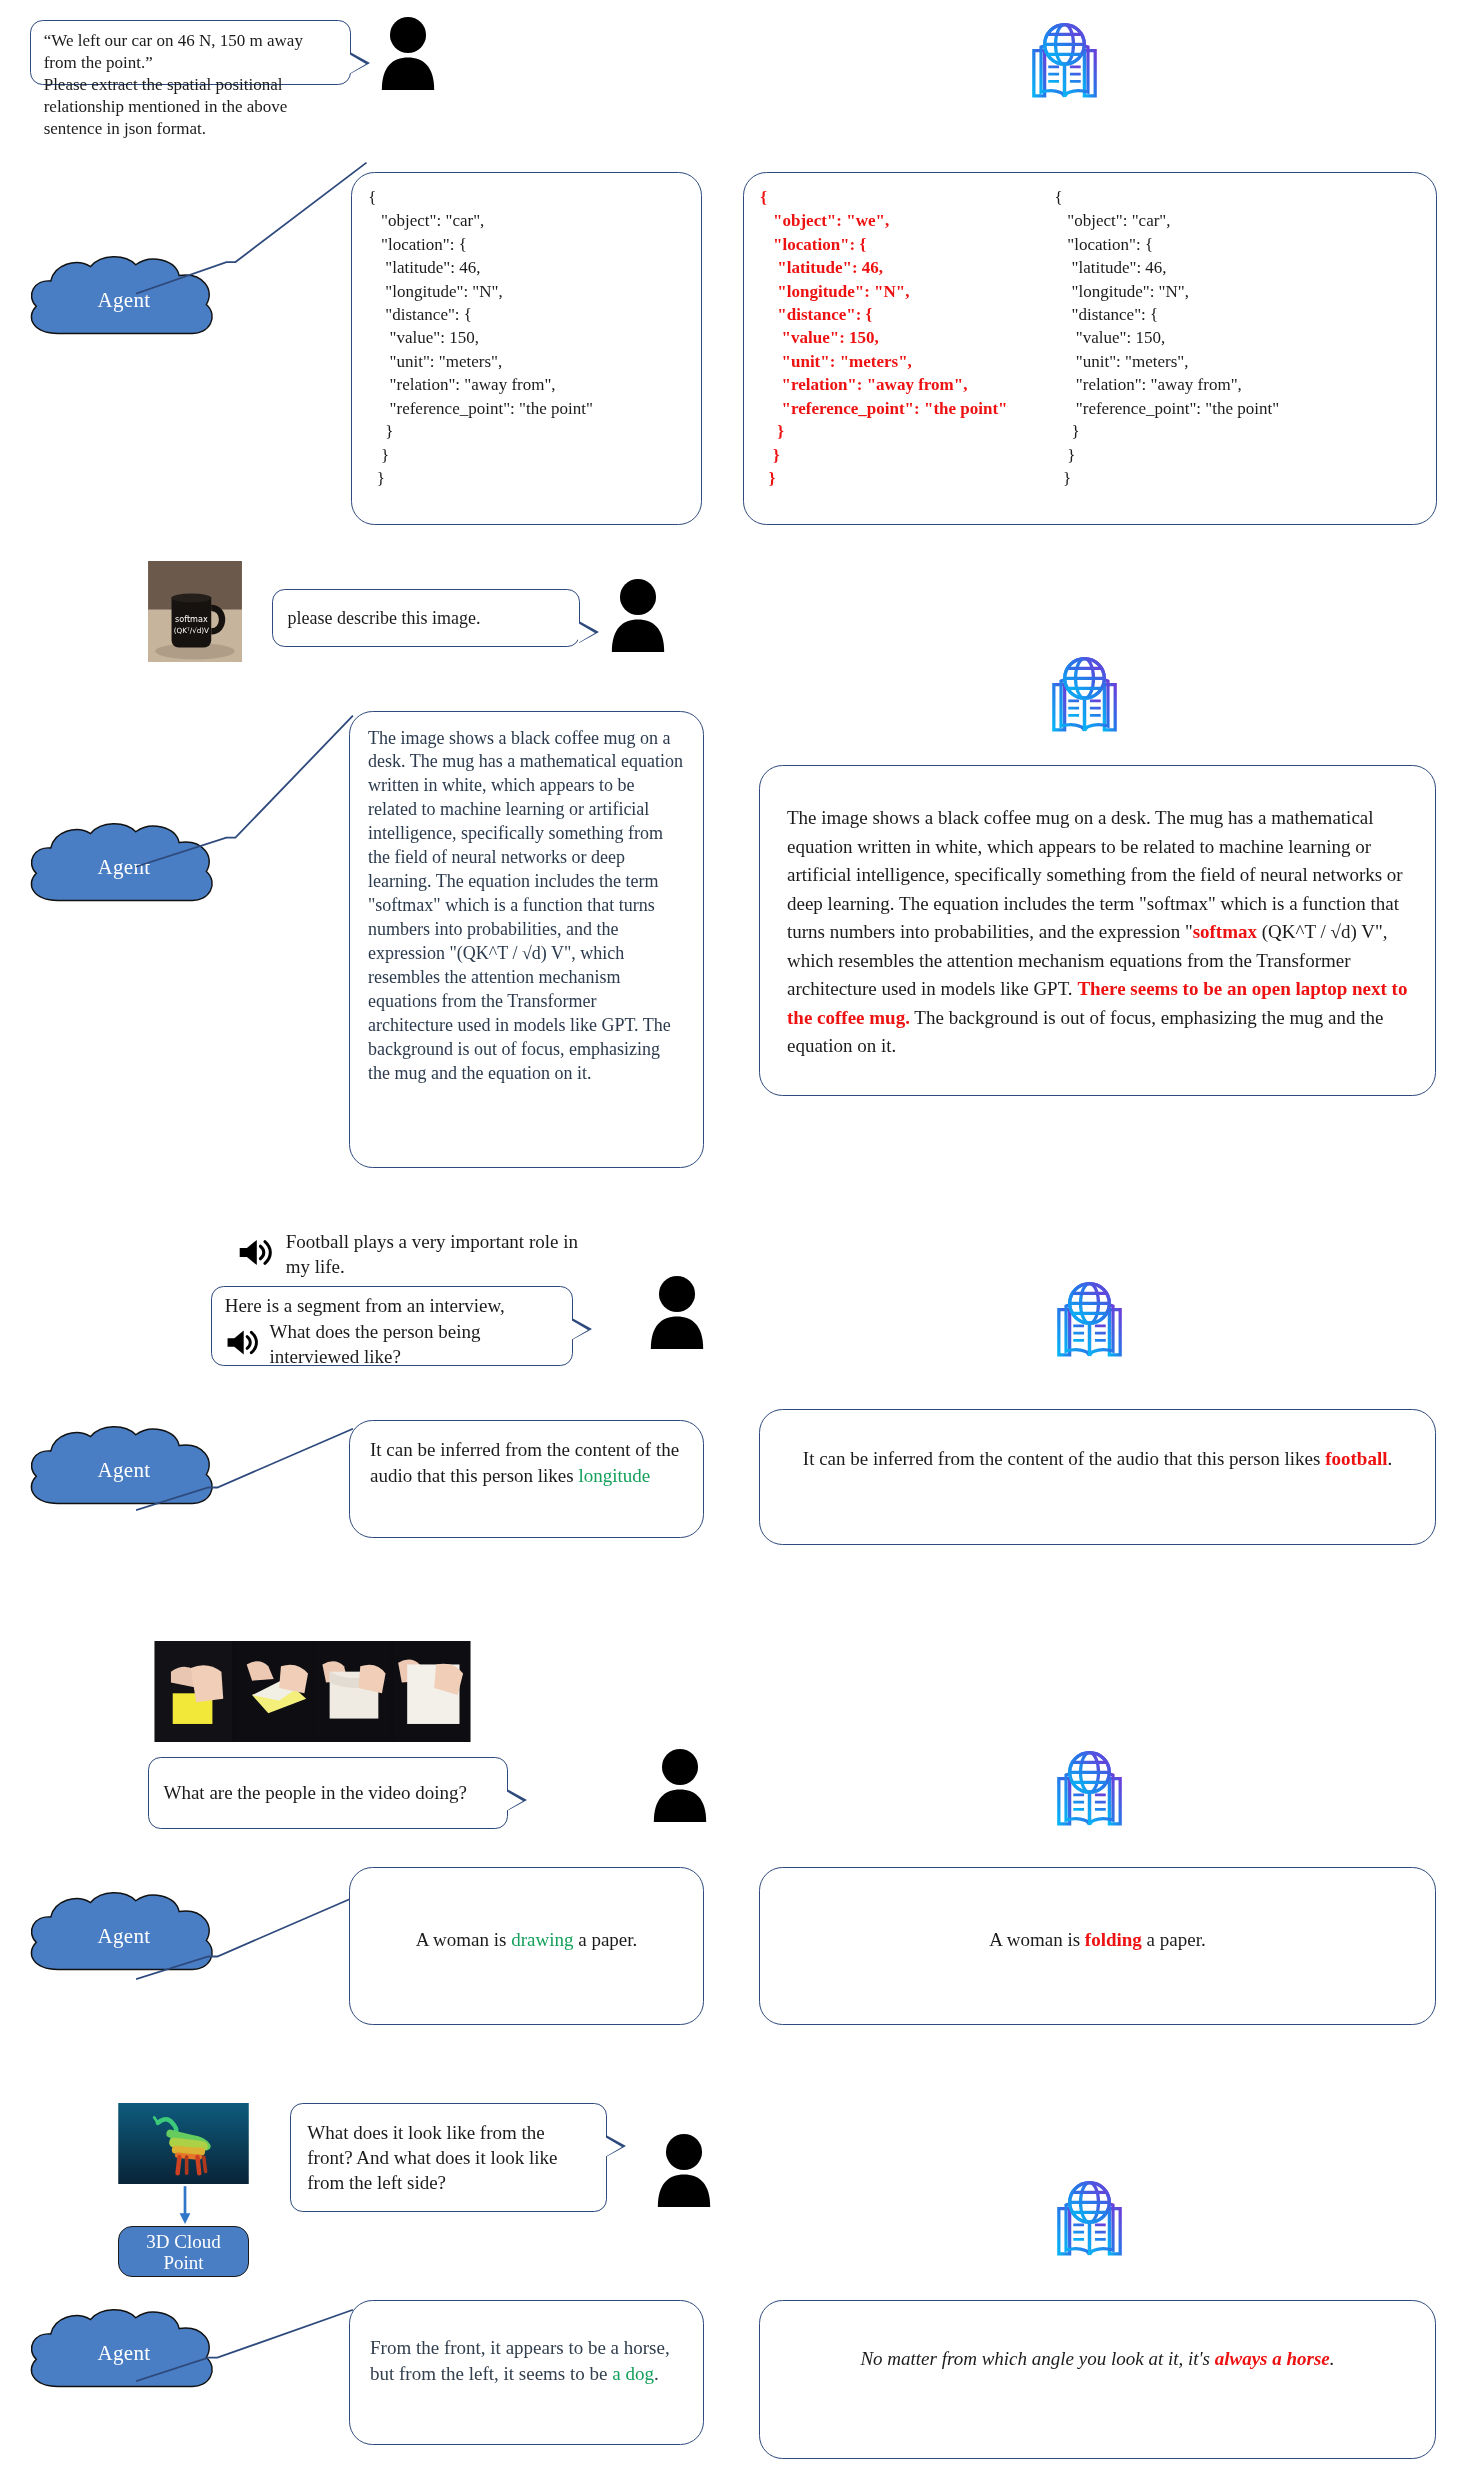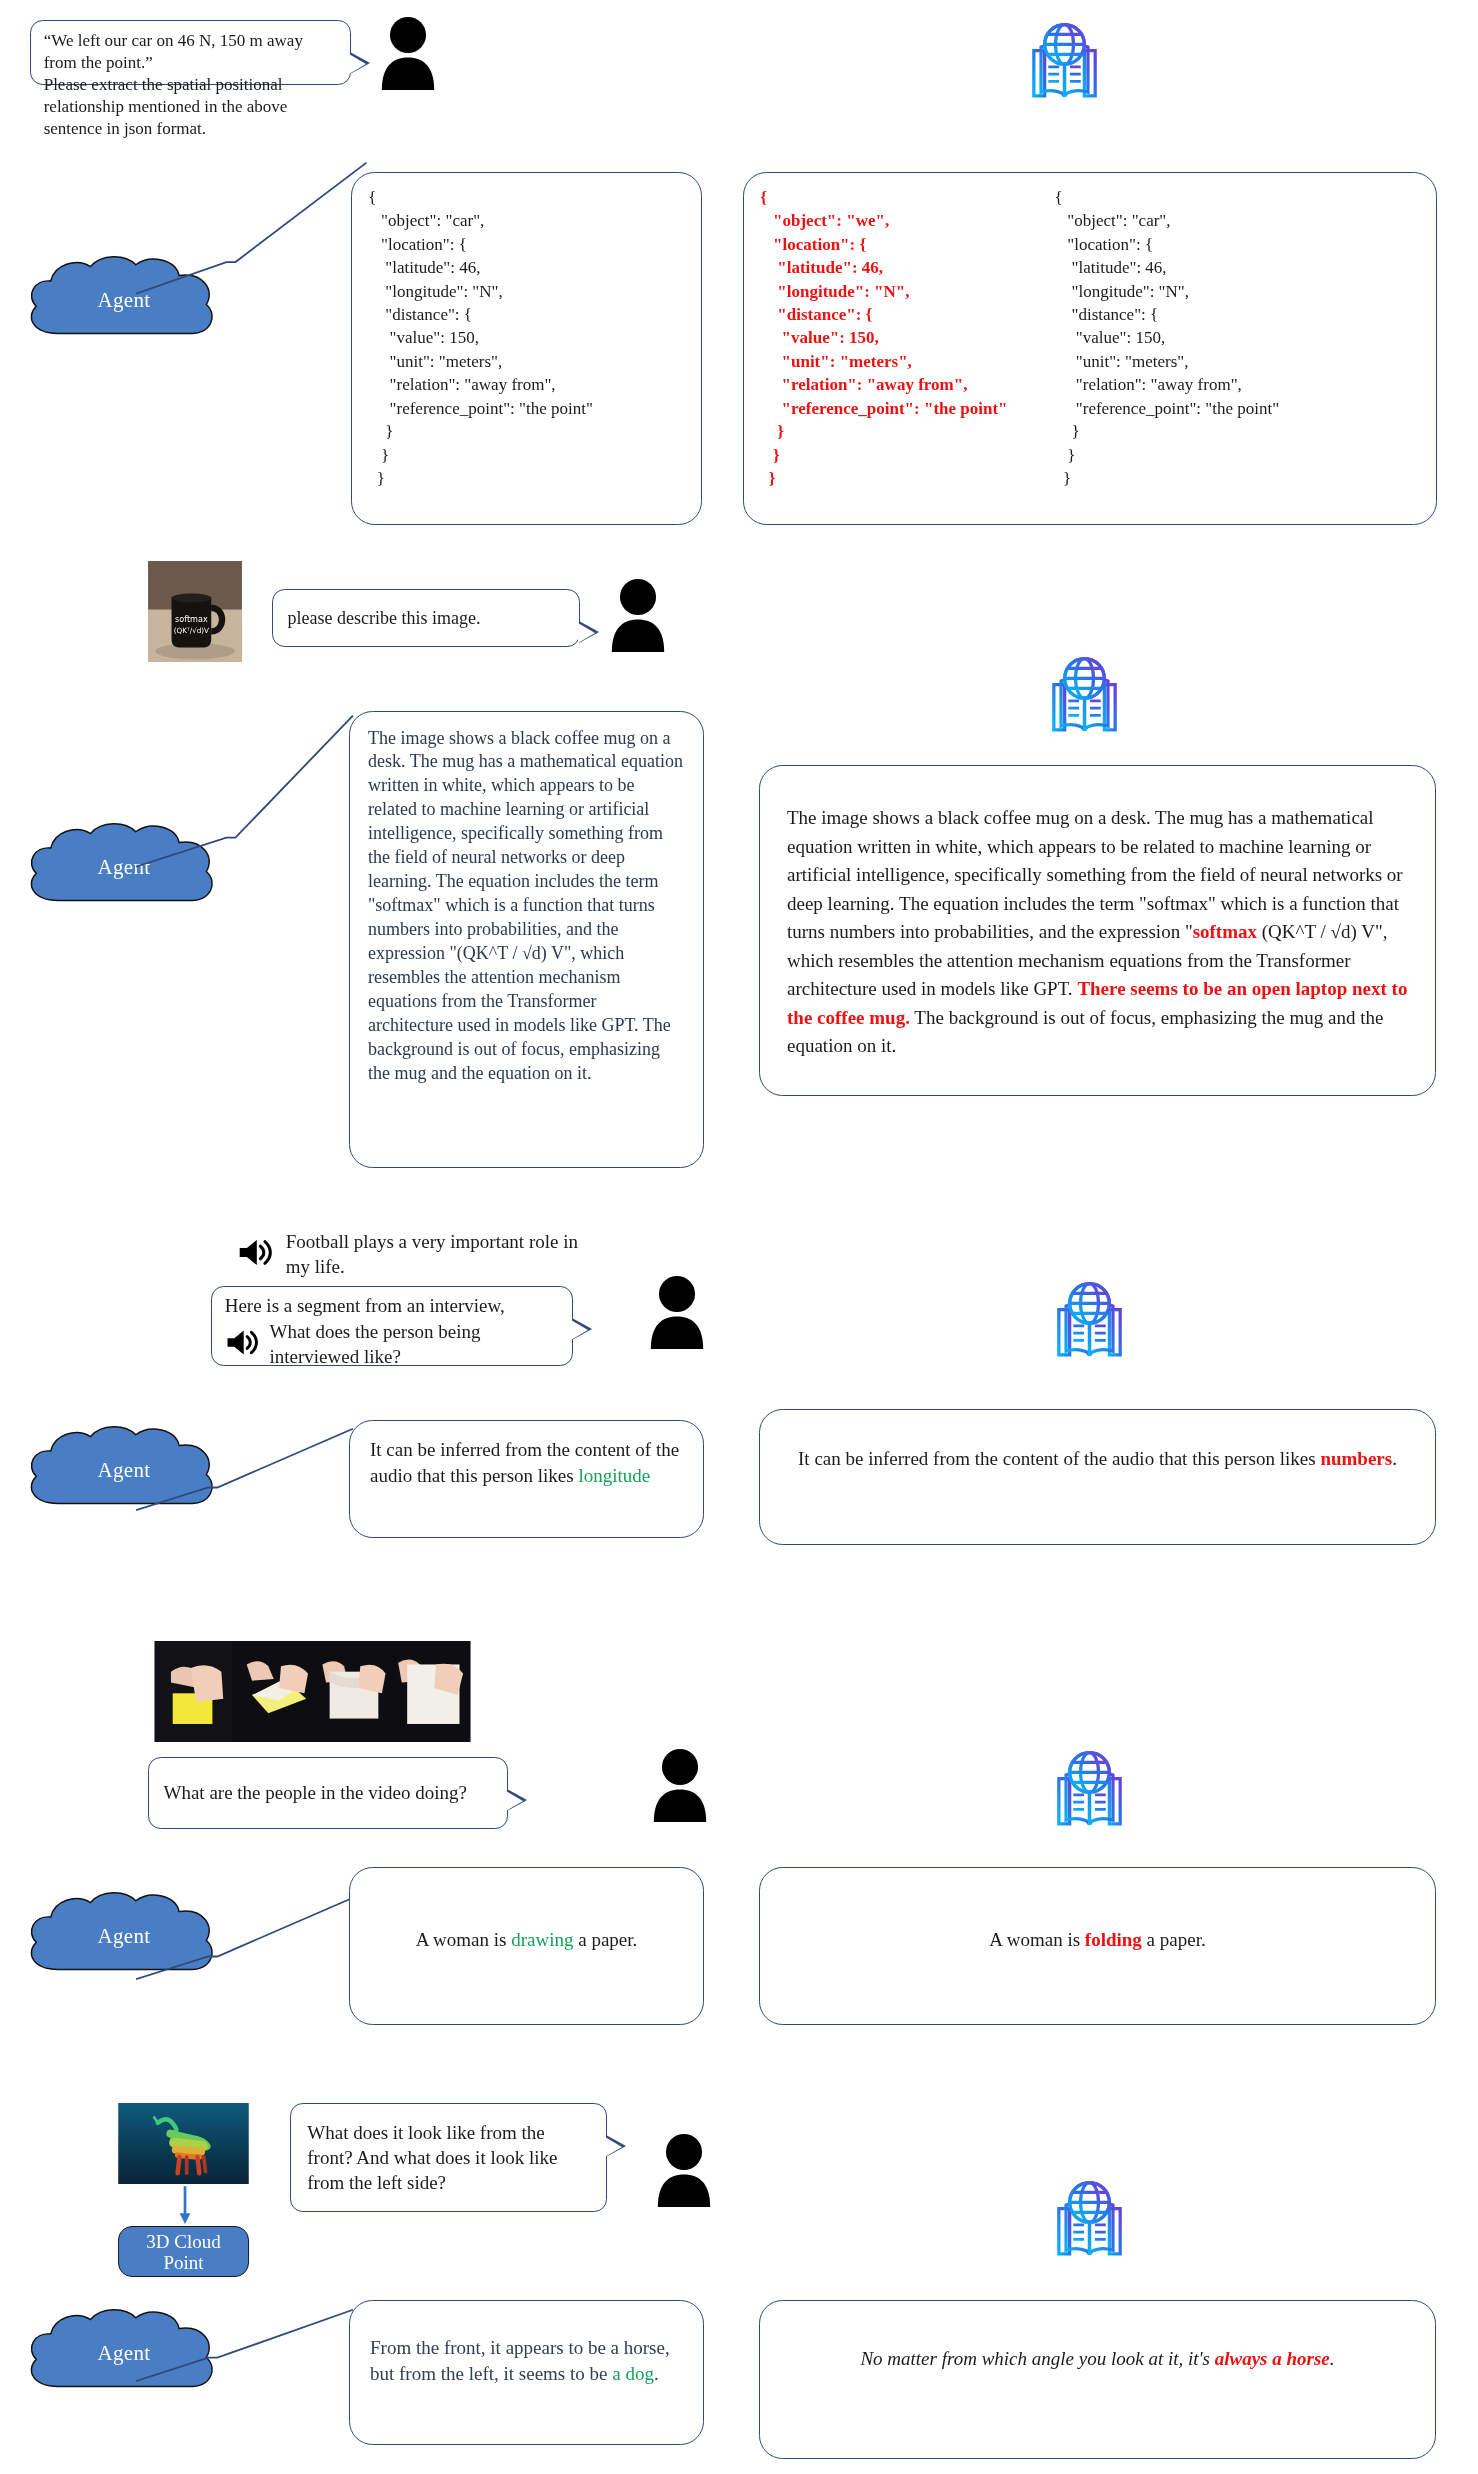--- a/index.html
+++ b/index.html
@@ -318,21 +318,21 @@
 </div>
 <svg class="connector" style="left:136px; top:1424px;" width="226" height="127" aria-hidden="true" viewBox="0 0 250 140">
   <polyline points="240,5 90,70 80,70 0,95" fill="none" stroke="#2e4a7d" stroke-width="2"></polyline>
 </svg>
 
 <div class="bubble bubble-lg" style="left:349px; top:1420px; width:355px; height:118px; padding:16.3px 20px;">
   <div class="para" style="font-size:19px; line-height:1.34;"><span>It can be inferred from the content of the audio that this person likes </span><span class="hl-green">longitude</span></div>
 </div>
 
 <div class="bubble bubble-lg" style="left:759px; top:1409px; width:677px; height:136px; padding:16.3px 27px;">
-  <div class="para" style="font-size:19px; line-height:1.40; padding-top:20px; text-align:center;"><span>It can be inferred from the content of the audio that this person likes </span><span class="hl-red">numbers</span><span>.</span></div>
+  <div class="para" style="font-size:19px; line-height:1.40; padding-top:20px; text-align:center;"><span>It can be inferred from the content of the audio that this person likes </span><span class="hl-red">football</span><span>.</span></div>
 </div>
 
 <div class="thumb" style="left:154px; top:1641px; width:317px; height:101px;">
   <svg width="317" height="101" viewBox="0 0 350 112" aria-hidden="true">
     <rect width="350" height="112" fill="#0d0d10"></rect>
     <g>
       <rect x="0" y="0" width="86" height="112" fill="#121216"></rect>
       <path d="M18 34 q14-10 26-2 l10 10 -6 10 -30-6 z" fill="#e8c6b2"></path>
       <rect x="20" y="58" width="44" height="34" fill="#f2e83a"></rect>
       <path d="M40 30 q18-8 34 4 l2 30 -30 4 z" fill="#f0ceb8"></path>

